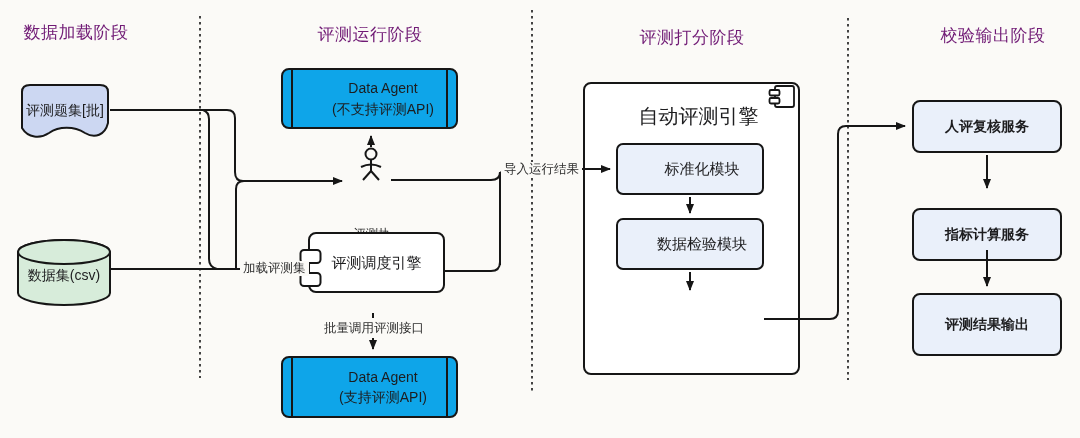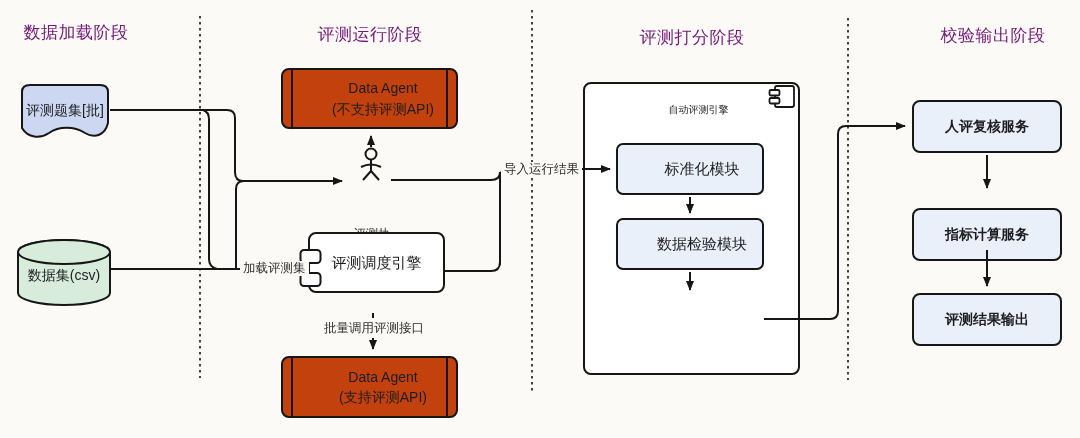--- a/index.html
+++ b/index.html
@@ -15,39 +15,39 @@
     position:absolute;width:130px;text-align:center;z-index:2;
     font-size:17px;font-weight:400;color:#701a75;letter-spacing:.5px;white-space:nowrap;
   }
 
   .box{
     position:absolute;box-sizing:border-box;z-index:2;
     border:2px solid #161616;border-radius:8px;
     display:flex;flex-direction:column;align-items:center;justify-content:center;
     font-size:14px;color:#1d1d1f;text-align:center;line-height:1.45;white-space:nowrap;
   }
-  .agent{background:#c2410c;padding-left:27px;}
+  .agent{background:#0ea5e9;padding-left:27px;}
   .module{background:#eaf0fa;border-radius:7px;font-size:15px;padding-left:24px;}
   .svc{background:#eaf0fa;border-radius:8px;font-size:14px;font-weight:bold;}
   .white{background:#ffffff;}
 
   .shape-label{
     position:absolute;z-index:2;text-align:center;font-size:14px;color:#1d1d1f;white-space:nowrap;
   }
   .edge-label{
     position:absolute;z-index:4;background:#fbfaf7;padding:0 3px;
     font-size:12.5px;color:#2e2e2e;white-space:nowrap;line-height:1.2;
   }
   .executor-label{
     position:absolute;z-index:2;width:64px;text-align:center;
     font-size:12.5px;color:#2e2e2e;line-height:1.5;margin-top:44px;
   }
   .engine-title{
     position:absolute;z-index:2;width:231px;text-align:center;
-    font-size:10px;color:#1d1d1f;white-space:nowrap;
+    font-size:20px;color:#1d1d1f;white-space:nowrap;
   }
 </style>
 </head>
 <body>
 
 <div class="canvas">
 
   <svg class="layer z1" viewBox="0 0 1080 438">
     <path d="M30,85 H100 Q108,85 108,92 V123 C105,135 95,139 85,133 C74,126 59,126 49,133 C40,139 28,138 22,128 V92 Q22,85 30,85 Z" fill="#ccd7f2" stroke="#161616" stroke-width="2"></path>
     <g>
@@ -92,21 +92,21 @@
   <div class="box module" style="left:616px;top:218px;width:148px;height:52px">
     <span>数据检验模块</span>
   </div>
 
   <div class="box svc" style="left:912px;top:100px;width:150px;height:53px">
     <span>人评复核服务</span>
   </div>
   <div class="box svc" style="left:912px;top:208px;width:150px;height:53px">
     <span>指标计算服务</span>
   </div>
-  <div class="box svc" style="left:912px;top:293px;width:150px;height:53px">
+  <div class="box svc" style="left:912px;top:293px;width:150px;height:63px">
     <span>评测结果输出</span>
   </div>
 
   <svg class="layer z3" viewBox="0 0 1080 438">
     <defs>
       <marker id="ah" markerUnits="userSpaceOnUse" markerWidth="11" markerHeight="9" refX="9" refY="4" orient="auto">
         <path d="M0,0 L10,4 L0,8 Z" fill="#161616"></path>
       </marker>
     </defs>
 

